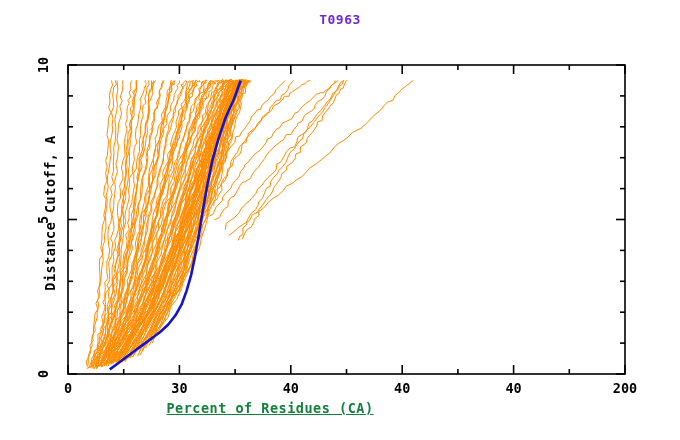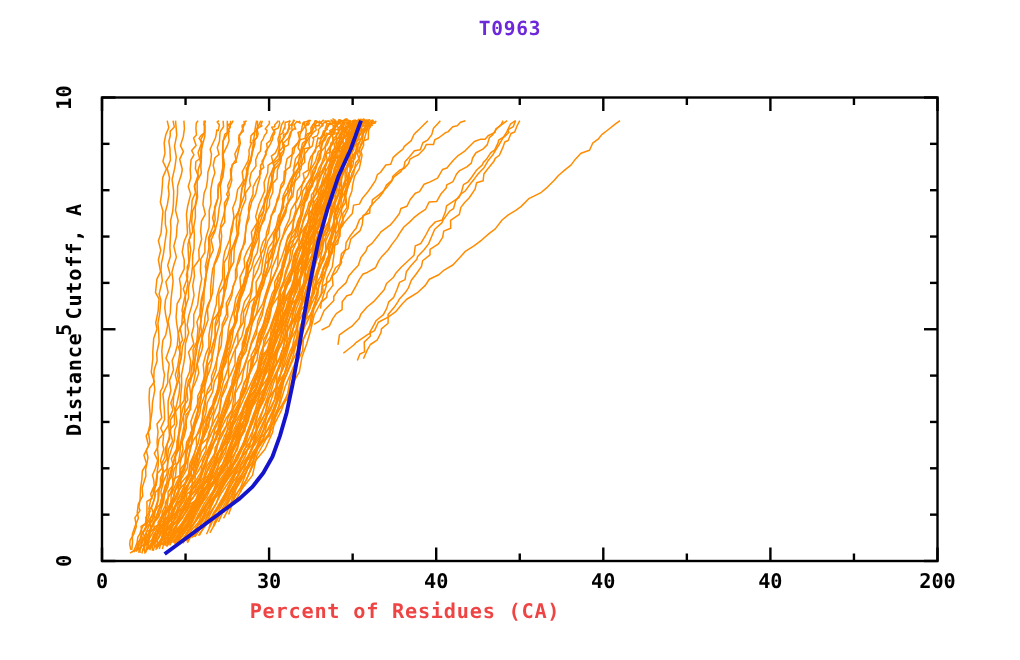--- a/index.html
+++ b/index.html
@@ -34,22 +34,23 @@
   }
   #xlabel {
     position: absolute;
     left: 0;
     top: 400px;
     width: 540px;
     text-align: center;
     font-family: "DejaVu Sans Mono", "Liberation Mono", monospace;
     font-size: 13.5px;
     font-weight: bold;
-    color: #ef4444;
+    color: #15803d;
     letter-spacing: 0.5px;
+    text-decoration: underline;
   }
   #ylabel {
     position: absolute;
     left: -80px;
     top: 205px;
     width: 260px;
     text-align: center;
     transform: rotate(-90deg);
     transform-origin: center center;
     font-family: "DejaVu Sans Mono", "Liberation Mono", monospace;

